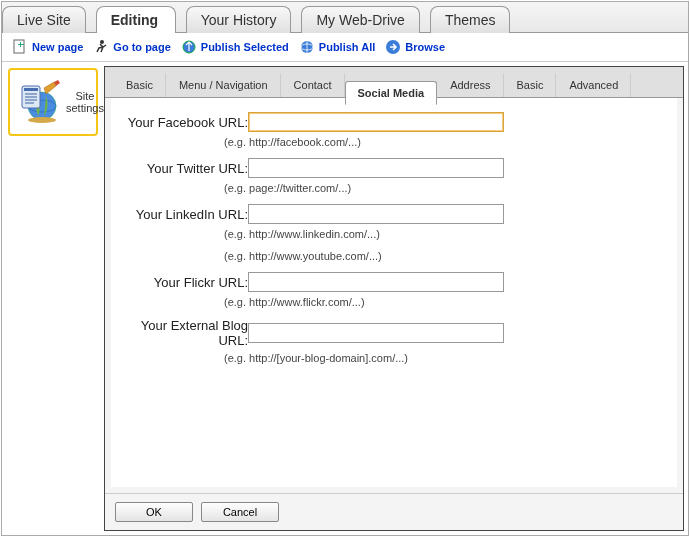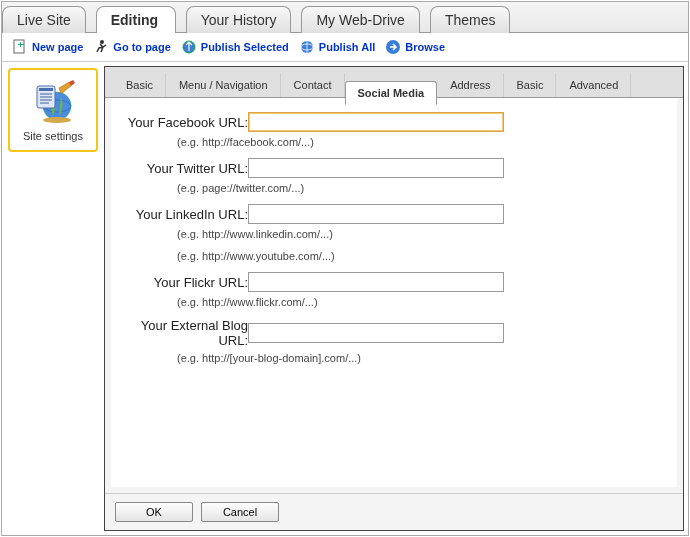--- a/index.html
+++ b/index.html
@@ -13,39 +13,39 @@
 .top-tab.active { background: #fff; font-weight: bold; z-index: 2; }
 
 
 .toolbar { display: flex; align-items: flex-end; gap: 10px; padding: 6px 10px; background: #fff; border-bottom: 1px solid #ccc; }
 .tool-item { display: flex; align-items: center; gap: 4px; color: #0033cc; font-weight: bold; cursor: pointer; font-size: 11px; }
 .tool-item .icon { width: 16px; height: 16px; display: inline-flex; align-items: center; justify-content: center; }
 
 
 .main { flex: 1; display: flex; background: #fff; min-height: 0; }
 .sidebar { width: 102px; background: #fff; padding: 6px; }
-.side-item { border: 2px solid #f5c518; border-radius: 4px; padding: 8px 4px; display: flex; flex-direction: column; align-items: center; gap: 4px; background: #fff; }
+.side-item { border: 2px solid #f5c518; border-radius: 4px; padding: 8px 4px; display: flex; flex-direction: row; align-items: center; gap: 4px; background: #fff; }
 .side-icon { width: 48px; height: 48px; position: relative; }
 .side-label { font-size: 11px; color: #333; text-align: center; }
 
 
 .dialog { flex: 1; display: flex; flex-direction: column; border: 1px solid #444; margin: 4px 4px 4px 0; background: #f4f4f4; min-height: 0; }
 .dialog-header { background: linear-gradient(#3a4e9a, #1a2b6b); color: #fff; font-weight: bold; padding: 4px 6px; display: flex; justify-content: space-between; align-items: center; font-size: 12px; }
 .close-btn { width: 16px; height: 16px; background: #d94a2b; border: 1px solid #fff; border-radius: 3px; display: flex; align-items: center; justify-content: center; color: #fff; font-size: 11px; cursor: pointer; font-weight: bold; }
 
 .dialog-tabs { display: flex; background: #e0e0e0; border-bottom: 1px solid #999; padding: 6px 6px 0 8px; gap: 0; }
 .dtab { padding: 5px 12px; font-size: 11px; color: #333; border: 1px solid transparent; border-bottom: none; cursor: pointer; border-right: 1px solid #ccc; }
 .dtab.active { background: #fff; border: 1px solid #999; border-bottom: 1px solid #fff; font-weight: bold; position: relative; top: 8px; border-top-left-radius: 3px; border-top-right-radius: 3px; }
 
 .dialog-body { flex: 1; background: #fff; margin: 0 6px 6px 6px; padding: 14px 10px; overflow: auto; }
 .form-row { display: flex; align-items: center; margin-bottom: 2px; }
 .form-row label { width: 127px; text-align: right; font-size: 13px; color: #222; }
 .form-row input[type=text] { flex: 0 0 256px; height: 20px; border: 1px solid #999; font-size: 11px; padding: 2px 4px; }
 .form-row input.focused { border: 1px solid #d9a33f; box-shadow: 0 0 0 1px #f5c978 inset; outline: none; }
-.hint-row { margin-left: 56px; font-size: 11px; color: #444; margin-bottom: 10px; margin-top: 4px; }
+.hint-row { margin-left: 103px; font-size: 11px; color: #444; margin-bottom: 10px; margin-top: 4px; }
 
 .dialog-footer { display: flex; justify-content: flex-start; gap: 8px; padding: 8px 10px; background: #f4f4f4; border-top: 1px solid #ccc; }
 .dlg-btn { min-width: 78px; padding: 3px 12px; background: linear-gradient(#fefefe,#e4e4e4); border: 1px solid #888; border-radius: 2px; font-size: 11px; cursor: pointer; text-align: center; }
 
 
 svg { display: block; }
 </style>
 </head>
 <body>
 

